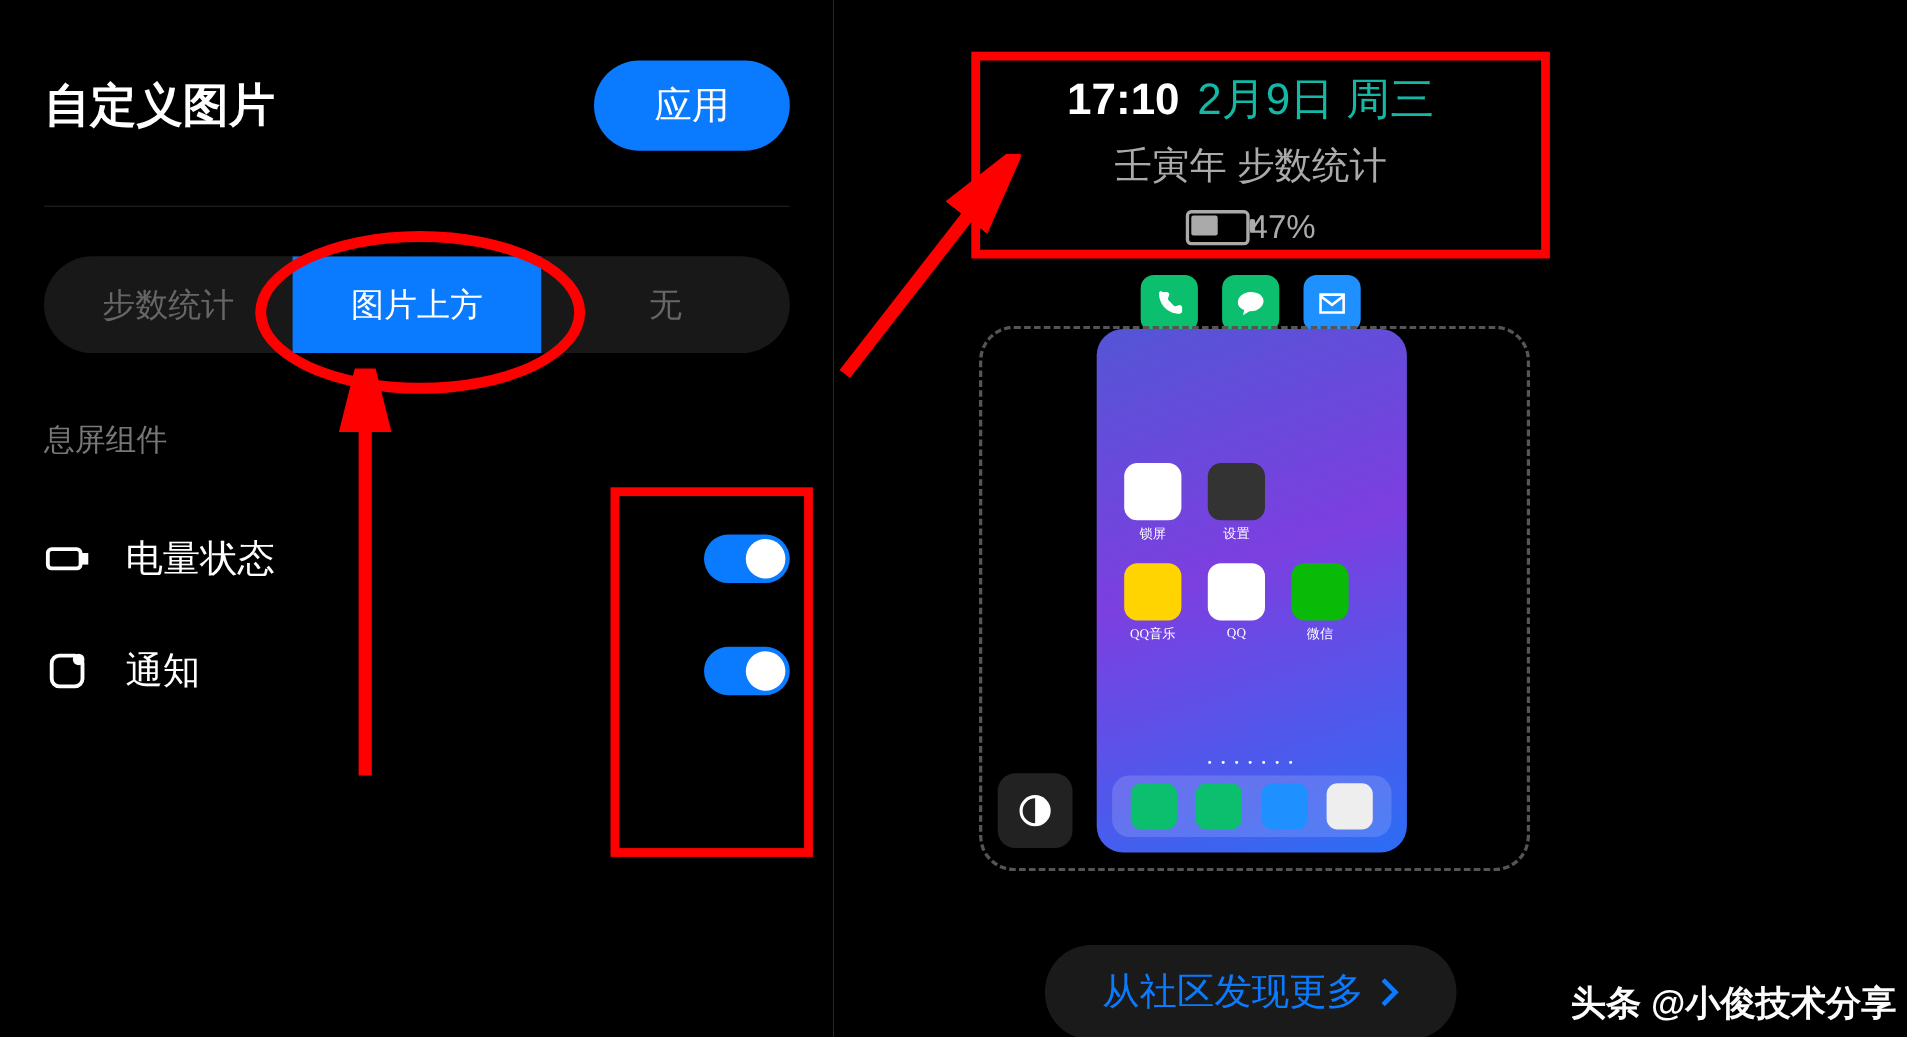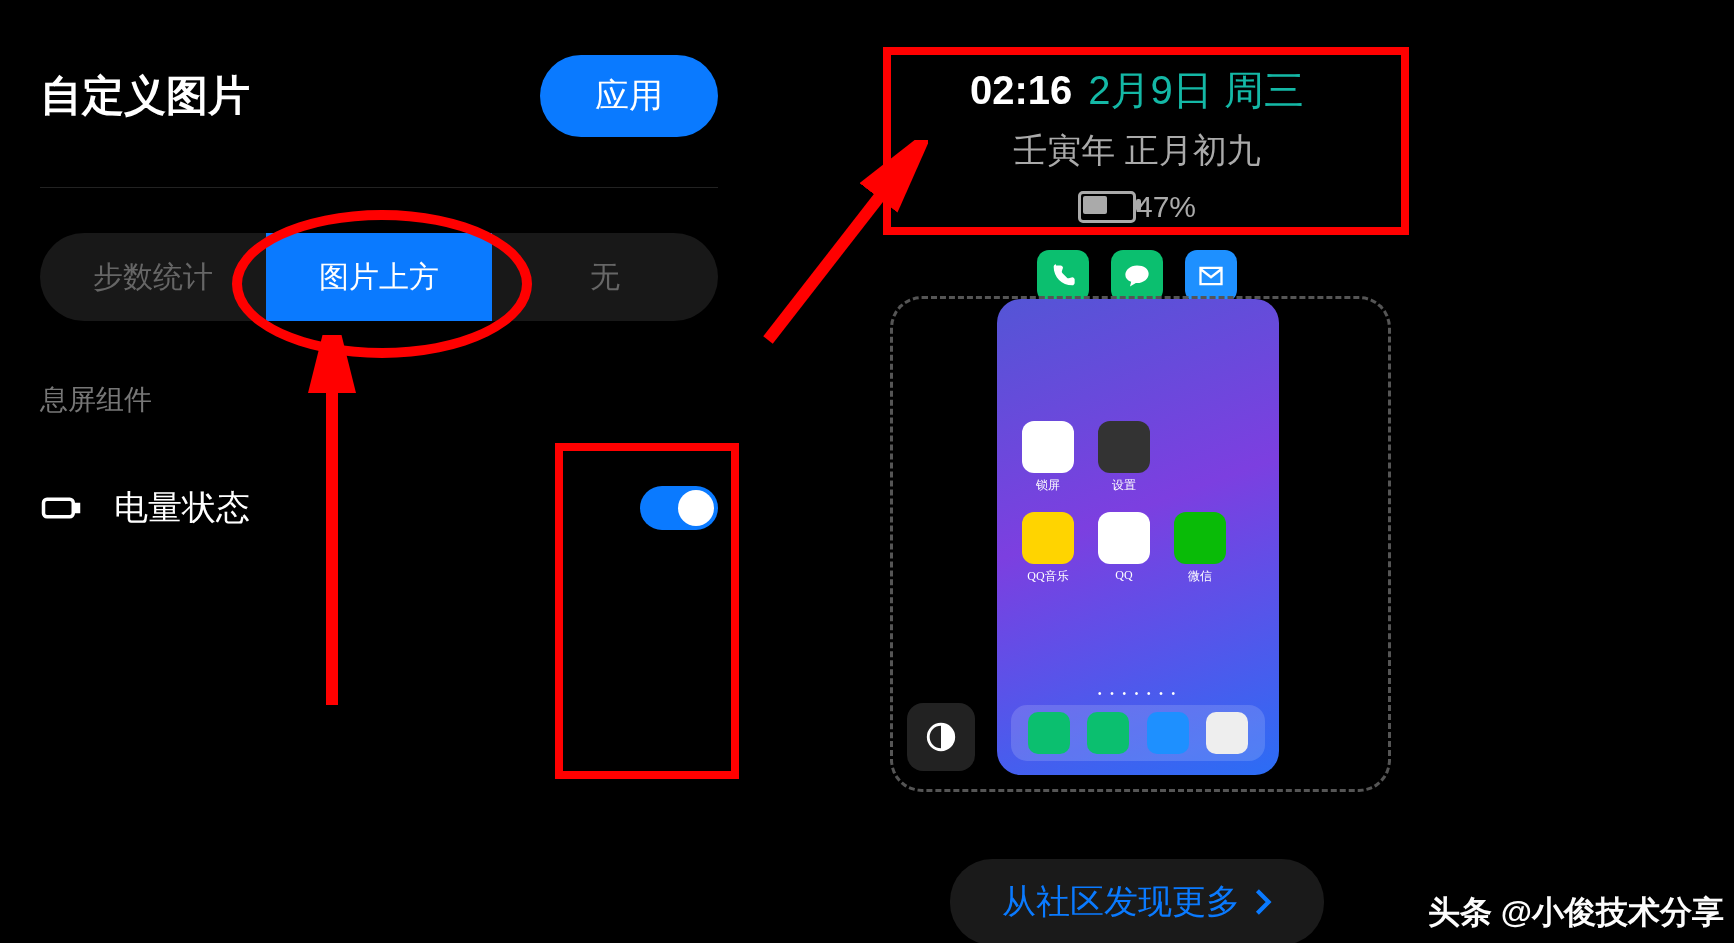--- a/index.html
+++ b/index.html
@@ -91,20 +91,32 @@
             <rect x="2" y="7" width="17" height="10" rx="2"></rect>
             <rect x="20" y="10" width="2" height="4" fill="#fff"></rect>
           </svg>
       </span>
       <span class="lbl">电量状态</span>
       <span class="tgl on">
           <span class="knob"></span>
         </span>
     </div>
 
+    <div class="row">
+      <span class="ico">
+        <svg viewBox="0 0 24 24" fill="none" stroke="#fff" stroke-width="2">
+            <rect x="4" y="4" width="16" height="16" rx="4"></rect>
+            <circle cx="18" cy="6" r="3" fill="#fff" stroke="none"></circle>
+          </svg>
+      </span>
+      <span class="lbl">通知</span>
+      <span class="tgl on">
+          <span class="knob"></span>
+        </span>
+    </div>
 
 
 
     <div class="ann" style="left:555px;top:443px;width:168px;height:320px;"></div>
 
     <svg class="arrow-anno" style="left:302px;top:335px;width:60px;height:380px;">
       <defs>
           <marker id="ah1" markerWidth="8" markerHeight="8" refX="4" refY="2" orient="auto">
             <polygon points="0,0 8,2 0,4" fill="red"></polygon>
           </marker>
@@ -112,23 +124,23 @@
       <line x1="30" y1="370" x2="30" y2="10" stroke="red" stroke-width="12" marker-end="url(#ah1)"></line>
     </svg>
   </div>
 
   <div class="vdiv"></div>
 
   <div class="panel right">
     <div class="right-inner">
       <div class="aod">
         <div class="l1">
-          <span class="time">02:16</span><span class="date">2月9日 周三</span>
-        </div>
-        <div class="l2">壬寅年 正月初九</div>
+          <span class="time">17:10</span><span class="date">2月9日 周三</span>
+        </div>
+        <div class="l2">壬寅年 步数统计</div>
         <div class="l3">
           <span class="batt-ico">
               <span class="fill"></span>
             </span>
           <span class="batt-txt">47%</span>
         </div>
         <div class="notif-icons">
           <span class="nic phone">
               <svg viewBox="0 0 24 24">
                 <path d="M6 2c-1 0-2 1-2 2 0 9 7 16 16 16 1 0 2-1 2-2v-3c0-1-1-2-2-2l-3 1c-1 0-1 0-2-1l-3-3c-1-1-1-1-1-2l1-3c0-1-1-2-2-2H6z"></path>

